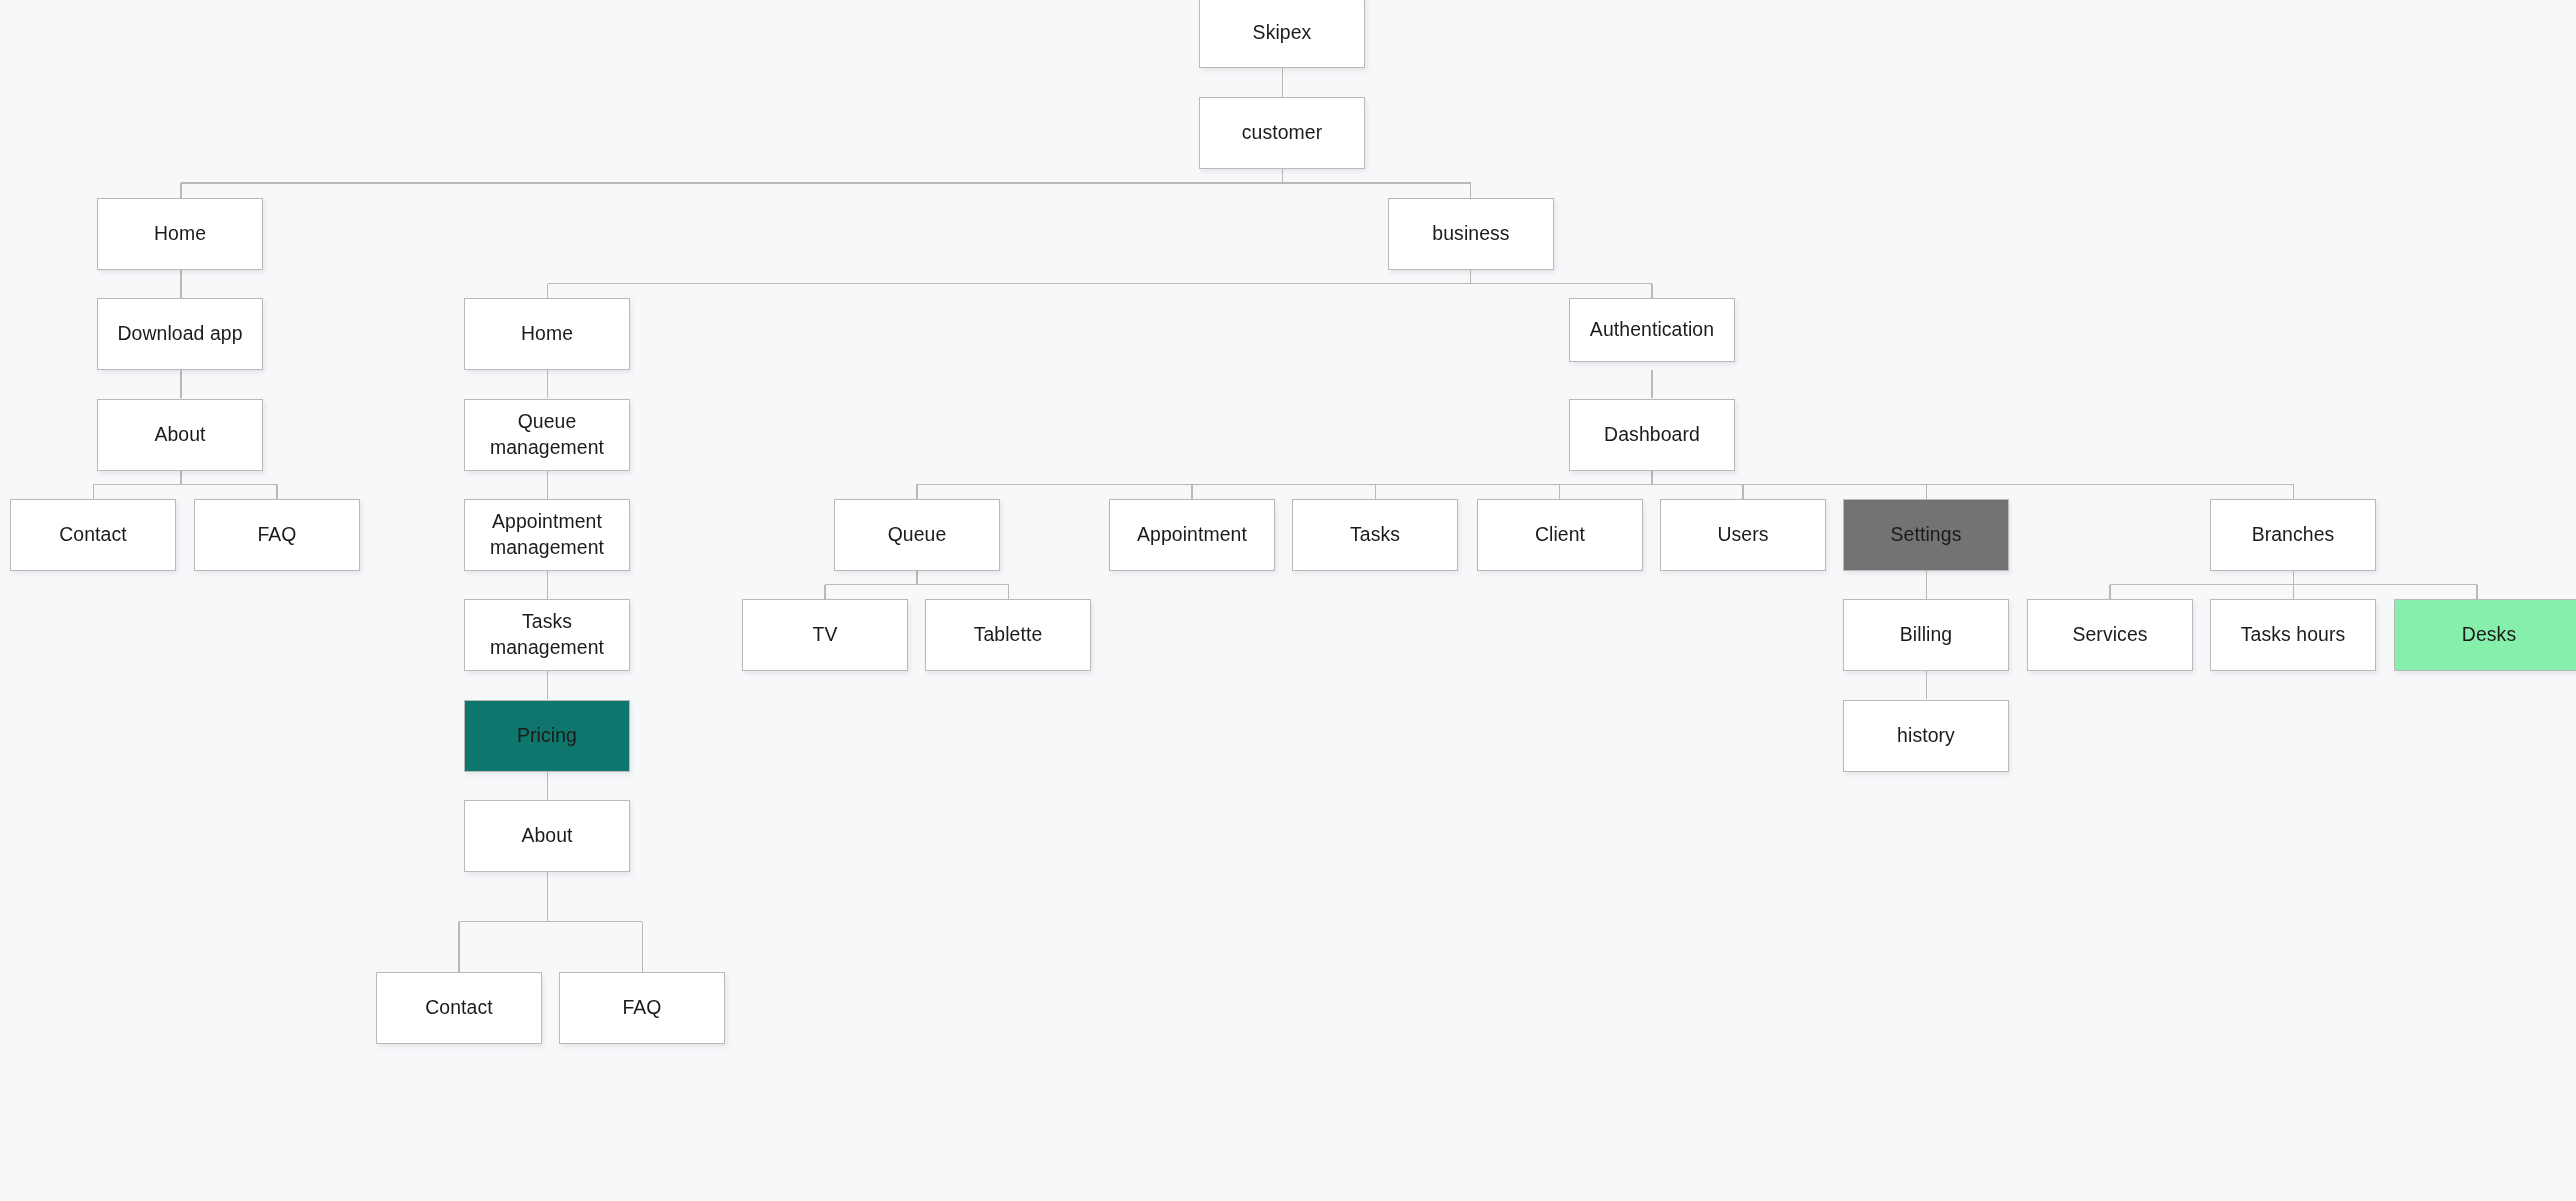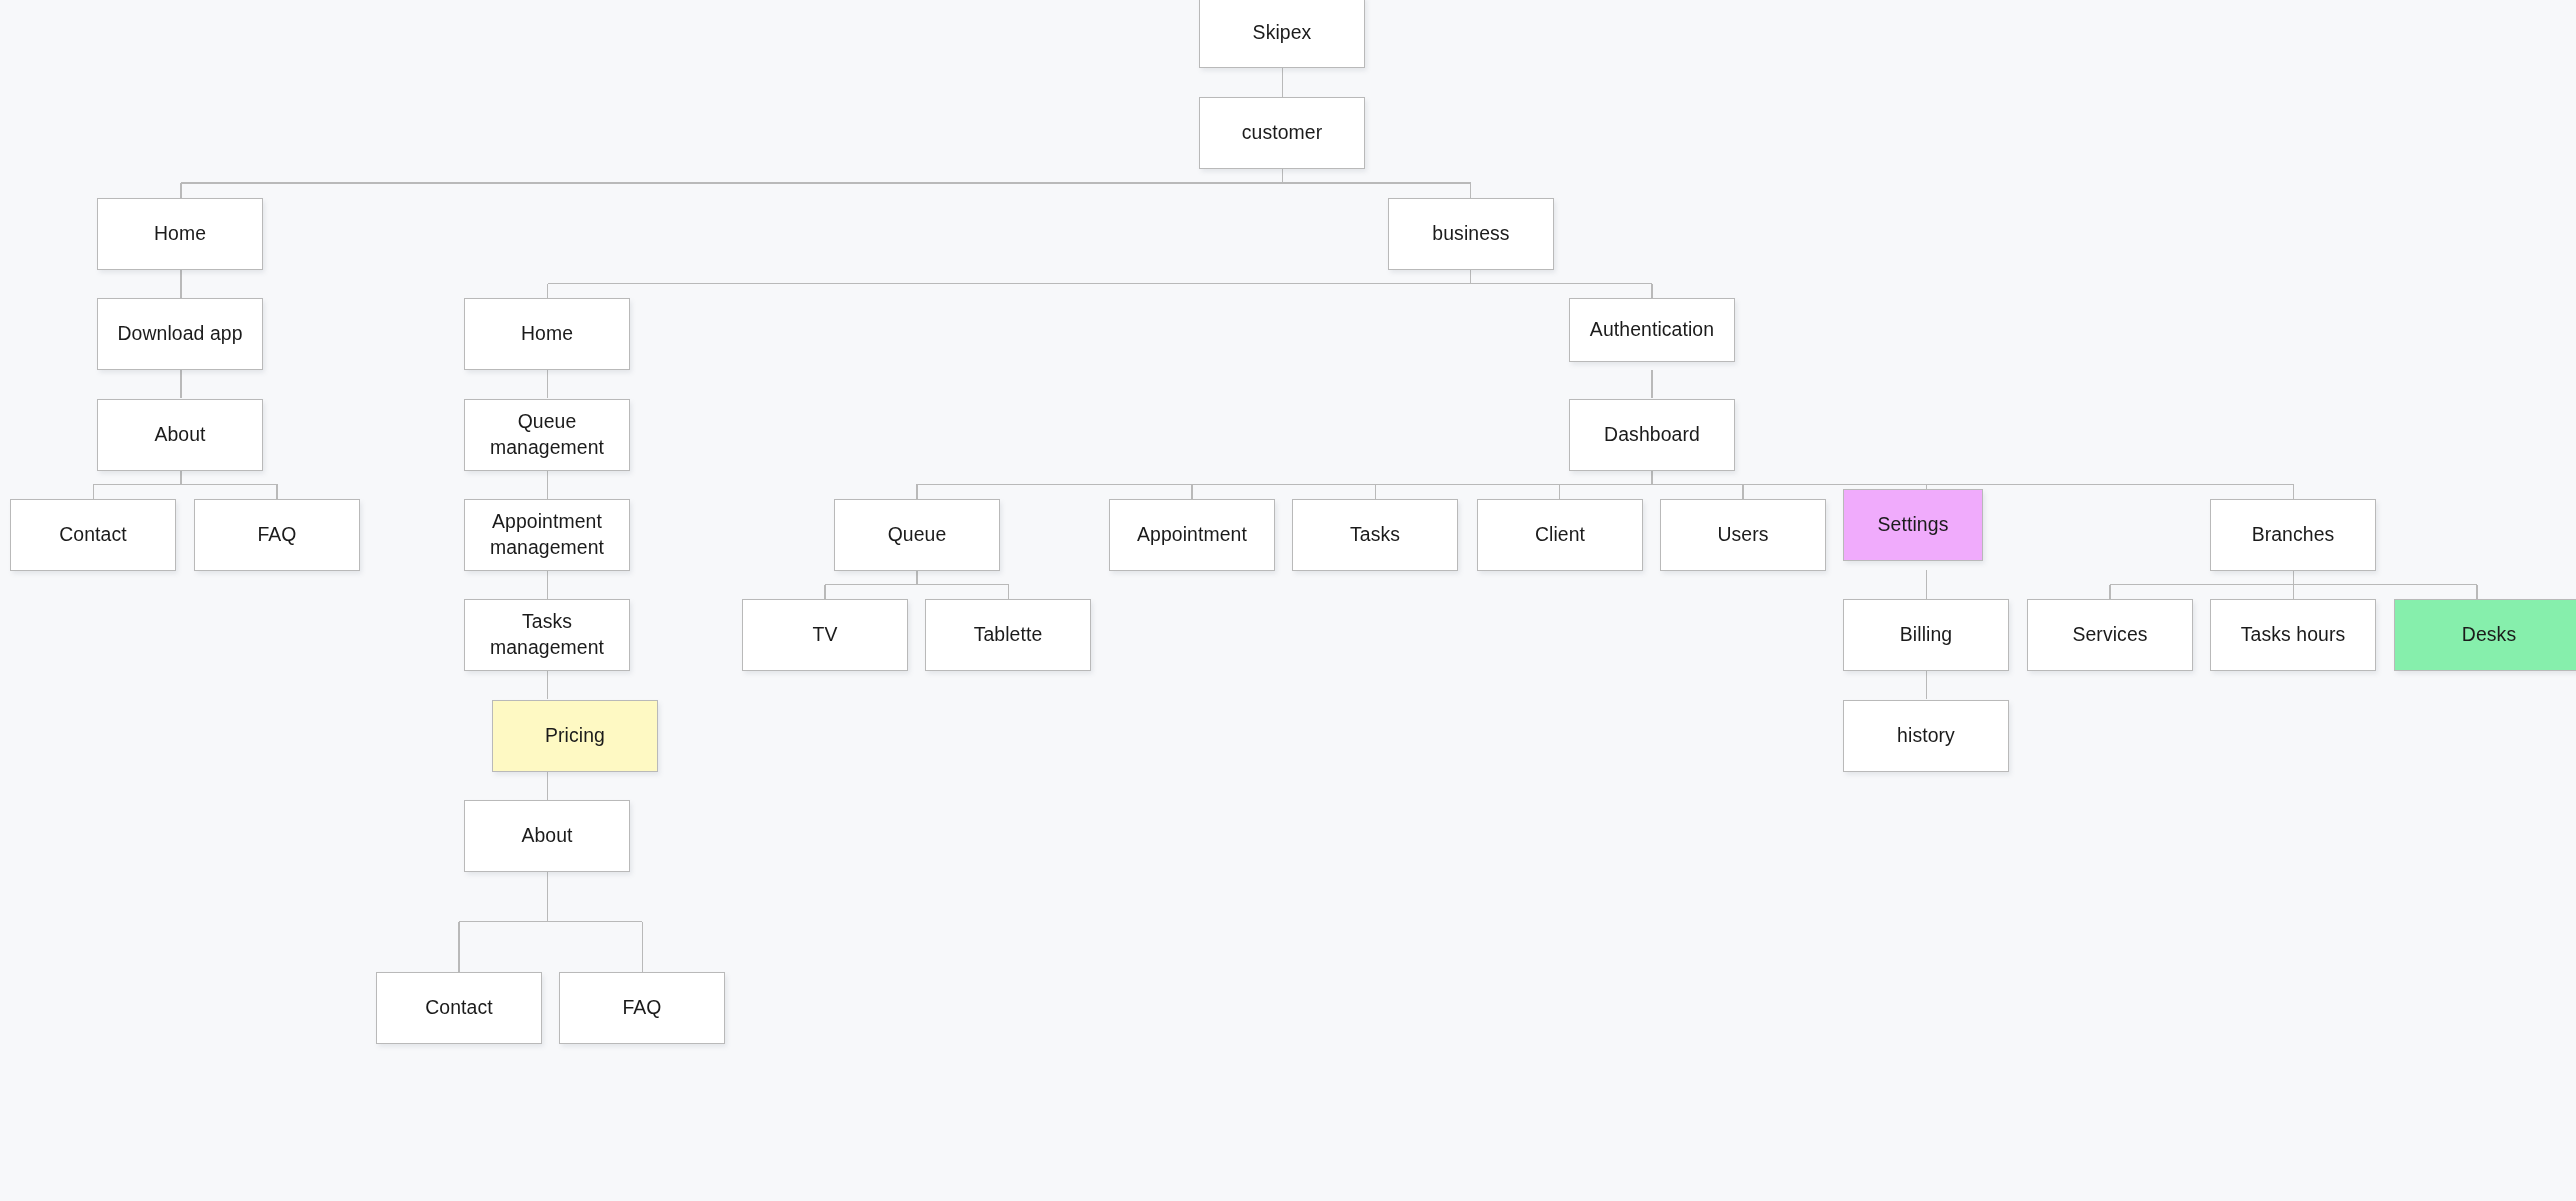--- a/index.html
+++ b/index.html
@@ -112,30 +112,30 @@
       <div class="node" style="left: 1569px; top: 399px; width: 166px; height: 72px; background: rgb(255, 255, 255); border-color: rgb(185, 185, 185); color: rgb(27, 27, 27);"><span>Dashboard</span></div>
       <div class="node" style="left: 10px; top: 499px; width: 166px; height: 72px; background: rgb(255, 255, 255); border-color: rgb(185, 185, 185); color: rgb(27, 27, 27);"><span>Contact</span></div>
       <div class="node" style="left: 194px; top: 499px; width: 166px; height: 72px; background: rgb(255, 255, 255); border-color: rgb(185, 185, 185); color: rgb(27, 27, 27);"><span>FAQ</span></div>
       <div class="node" style="left: 464px; top: 499px; width: 166px; height: 72px; background: rgb(255, 255, 255); border-color: rgb(185, 185, 185); color: rgb(27, 27, 27);"><span>Appointment
 management</span></div>
       <div class="node" style="left: 834px; top: 499px; width: 166px; height: 72px; background: rgb(255, 255, 255); border-color: rgb(185, 185, 185); color: rgb(27, 27, 27);"><span>Queue</span></div>
       <div class="node" style="left: 1109px; top: 499px; width: 166px; height: 72px; background: rgb(255, 255, 255); border-color: rgb(185, 185, 185); color: rgb(27, 27, 27);"><span>Appointment</span></div>
       <div class="node" style="left: 1292px; top: 499px; width: 166px; height: 72px; background: rgb(255, 255, 255); border-color: rgb(185, 185, 185); color: rgb(27, 27, 27);"><span>Tasks</span></div>
       <div class="node" style="left: 1477px; top: 499px; width: 166px; height: 72px; background: rgb(255, 255, 255); border-color: rgb(185, 185, 185); color: rgb(27, 27, 27);"><span>Client</span></div>
       <div class="node" style="left: 1660px; top: 499px; width: 166px; height: 72px; background: rgb(255, 255, 255); border-color: rgb(185, 185, 185); color: rgb(27, 27, 27);"><span>Users</span></div>
-      <div class="node" style="left: 1843px; top: 489px; width: 140px; height: 72px; background: #f0abfc; border-color: rgb(185, 185, 185); color: rgb(27, 27, 27);"><span>Settings</span></div>
+      <div class="node" style="left: 1843px; top: 499px; width: 166px; height: 72px; background: #737373; border-color: rgb(185, 185, 185); color: rgb(27, 27, 27);"><span>Settings</span></div>
       <div class="node" style="left: 2210px; top: 499px; width: 166px; height: 72px; background: rgb(255, 255, 255); border-color: rgb(185, 185, 185); color: rgb(27, 27, 27);"><span>Branches</span></div>
       <div class="node" style="left: 464px; top: 599px; width: 166px; height: 72px; background: rgb(255, 255, 255); border-color: rgb(185, 185, 185); color: rgb(27, 27, 27);"><span>Tasks
 management</span></div>
       <div class="node" style="left: 742px; top: 599px; width: 166px; height: 72px; background: rgb(255, 255, 255); border-color: rgb(185, 185, 185); color: rgb(27, 27, 27);"><span>TV</span></div>
       <div class="node" style="left: 925px; top: 599px; width: 166px; height: 72px; background: rgb(255, 255, 255); border-color: rgb(185, 185, 185); color: rgb(27, 27, 27);"><span>Tablette</span></div>
       <div class="node" style="left: 1843px; top: 599px; width: 166px; height: 72px; background: rgb(255, 255, 255); border-color: rgb(185, 185, 185); color: rgb(27, 27, 27);"><span>Billing</span></div>
       <div class="node" style="left: 2027px; top: 599px; width: 166px; height: 72px; background: rgb(255, 255, 255); border-color: rgb(185, 185, 185); color: rgb(27, 27, 27);"><span>Services</span></div>
       <div class="node" style="left: 2210px; top: 599px; width: 166px; height: 72px; background: rgb(255, 255, 255); border-color: rgb(185, 185, 185); color: rgb(27, 27, 27);"><span>Tasks hours</span></div>
       <div class="node" style="left: 2394px; top: 599px; width: 190px; height: 72px; background: #86efac; border-color: rgb(185, 185, 185); color: rgb(27, 27, 27);"><span>Desks</span></div>
-      <div class="node" style="left: 464px; top: 700px; width: 166px; height: 72px; background: #fef9c3; border-color: rgb(185, 185, 185); color: rgb(27, 27, 27); margin-left: 28px;"><span>Pricing</span></div>
+      <div class="node" style="left: 464px; top: 700px; width: 166px; height: 72px; background: #0f766e; border-color: rgb(185, 185, 185); color: rgb(27, 27, 27);"><span>Pricing</span></div>
       <div class="node" style="left: 1843px; top: 700px; width: 166px; height: 72px; background: rgb(255, 255, 255); border-color: rgb(185, 185, 185); color: rgb(27, 27, 27);"><span>history</span></div>
       <div class="node" style="left: 464px; top: 800px; width: 166px; height: 72px; background: rgb(255, 255, 255); border-color: rgb(185, 185, 185); color: rgb(27, 27, 27);"><span>About</span></div>
       <div class="node" style="left: 376px; top: 972px; width: 166px; height: 72px; background: rgb(255, 255, 255); border-color: rgb(185, 185, 185); color: rgb(27, 27, 27);"><span>Contact</span></div>
       <div class="node" style="left: 559px; top: 972px; width: 166px; height: 72px; background: rgb(255, 255, 255); border-color: rgb(185, 185, 185); color: rgb(27, 27, 27);"><span>FAQ</span></div>
     </div>
 </div>
 
 
 </body></html>

